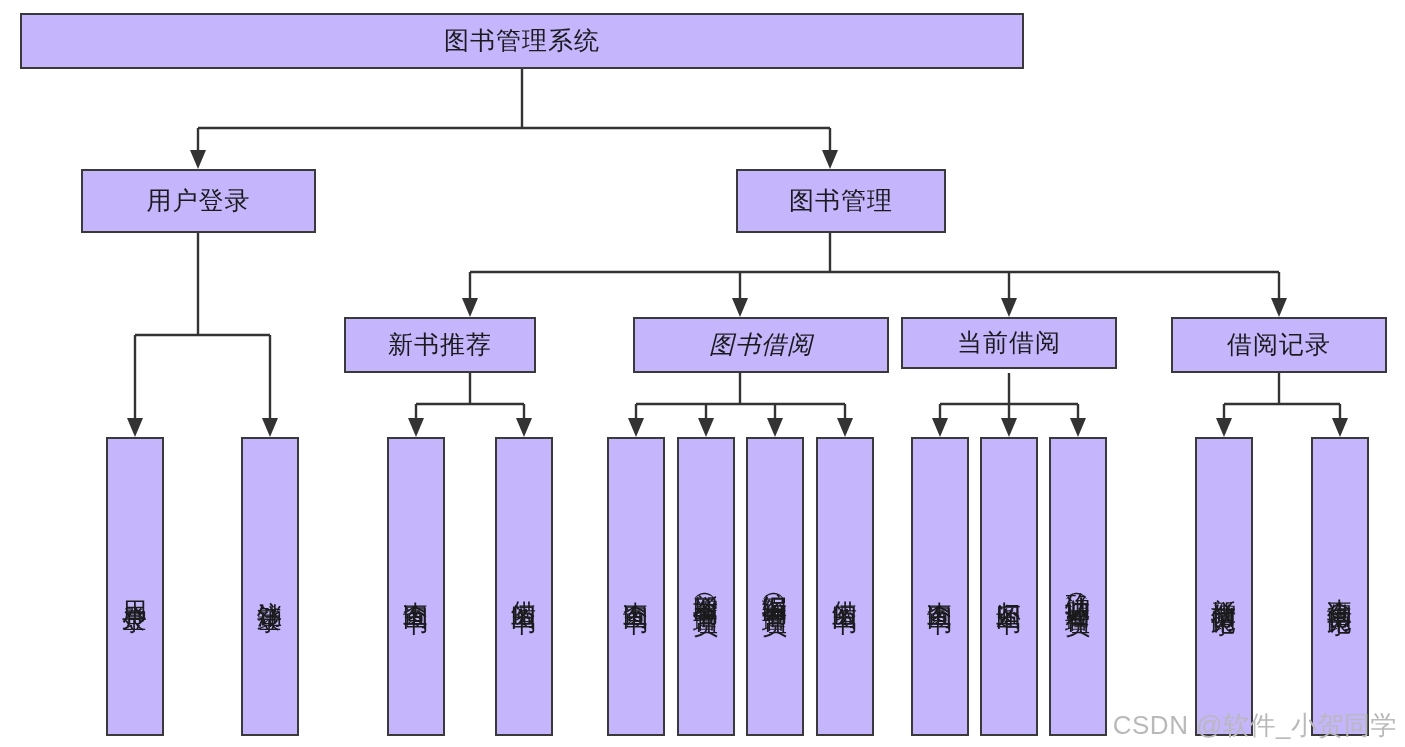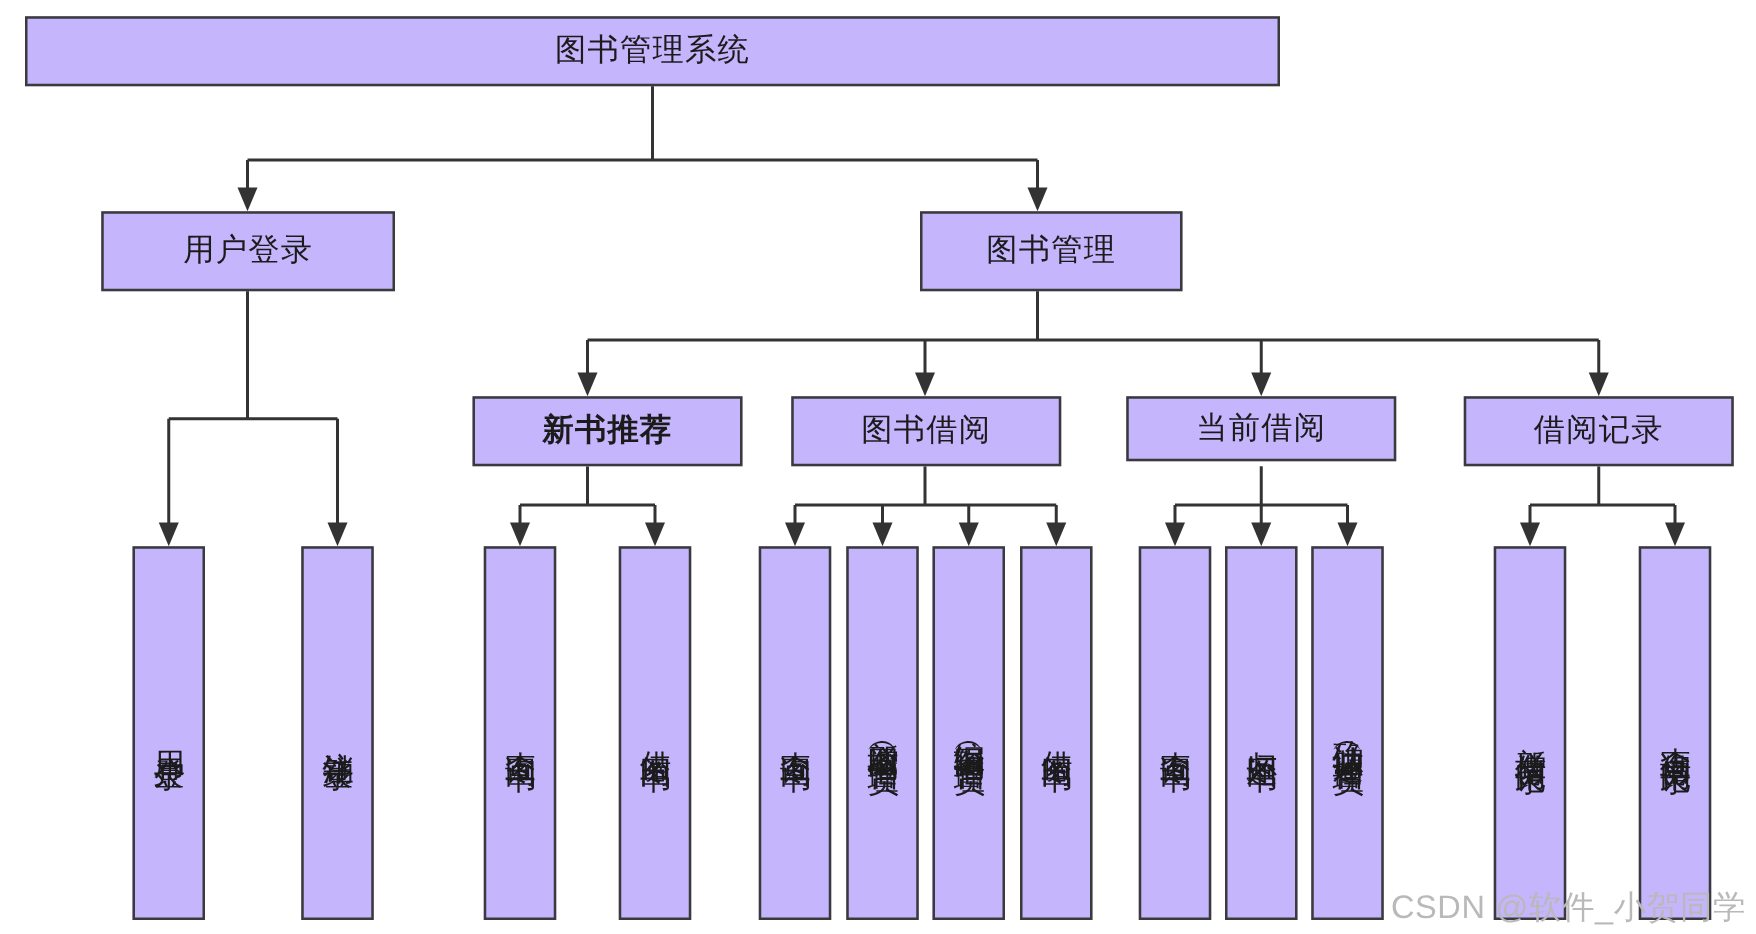--- a/index.html
+++ b/index.html
@@ -161,25 +161,25 @@
   </div>
 
   <div class="node horizontal" style="left:81px; top:169px; width:235px; height:64px;">
     <span>用户登录</span>
   </div>
 
   <div class="node horizontal" style="left:712px; top:169px; width:210px; height:64px;margin-left:24px;">
     <span>图书管理</span>
   </div>
 
-  <div class="node horizontal" style="left:378px; top:317px; width:216px; height:56px;font-weight:bold;">
+  <div class="node horizontal" style="left:344px; top:317px; width:192px; height:56px;">
     <span>新书推荐</span>
   </div>
 
-  <div class="node horizontal" style="left:633px; top:317px; width:216px; height:56px;">
+  <div class="node horizontal" style="left:633px; top:317px; width:256px; height:56px;font-style:italic;">
     <span>图书借阅</span>
   </div>
 
   <div class="node horizontal" style="left:901px; top:317px; width:216px; height:52px;">
     <span>当前借阅</span>
   </div>
 
   <div class="node horizontal" style="left:1171px; top:317px; width:216px; height:56px;">
     <span>借阅记录</span>
   </div>

